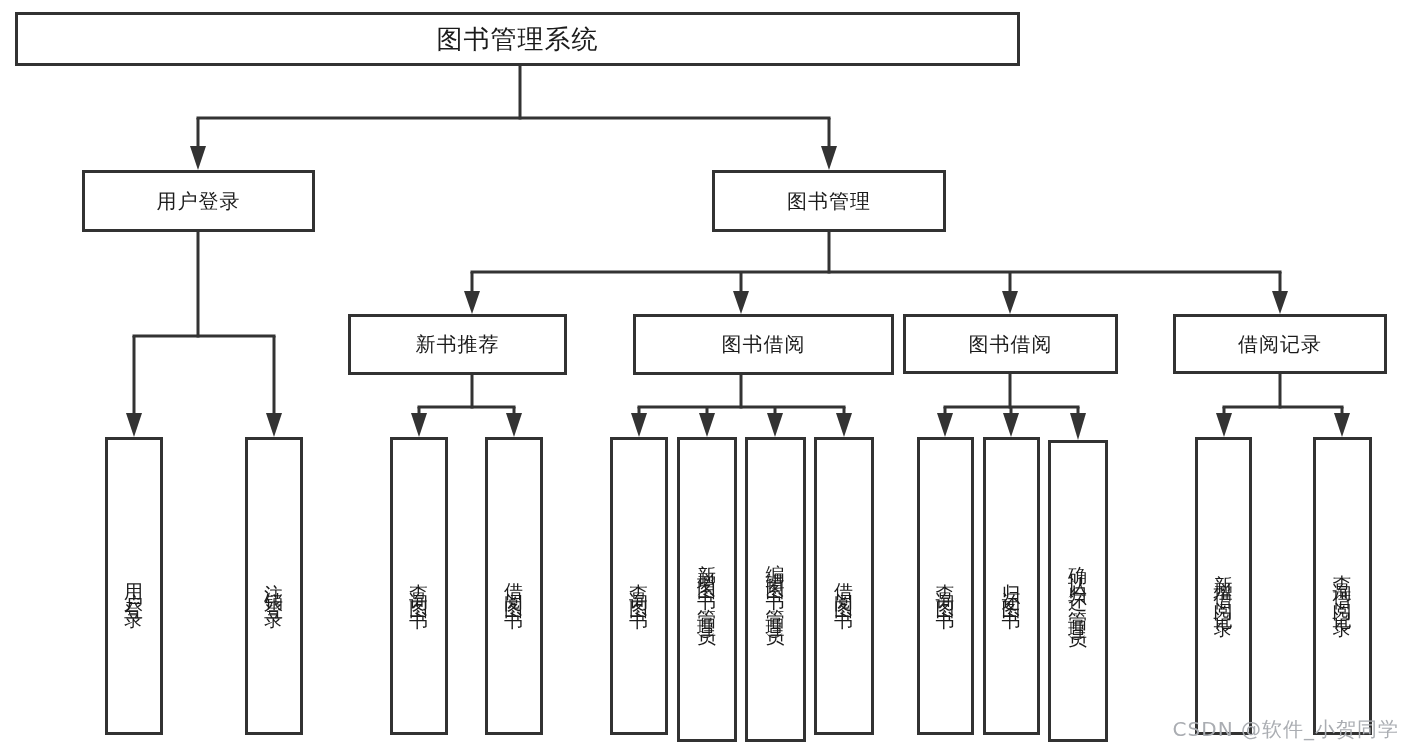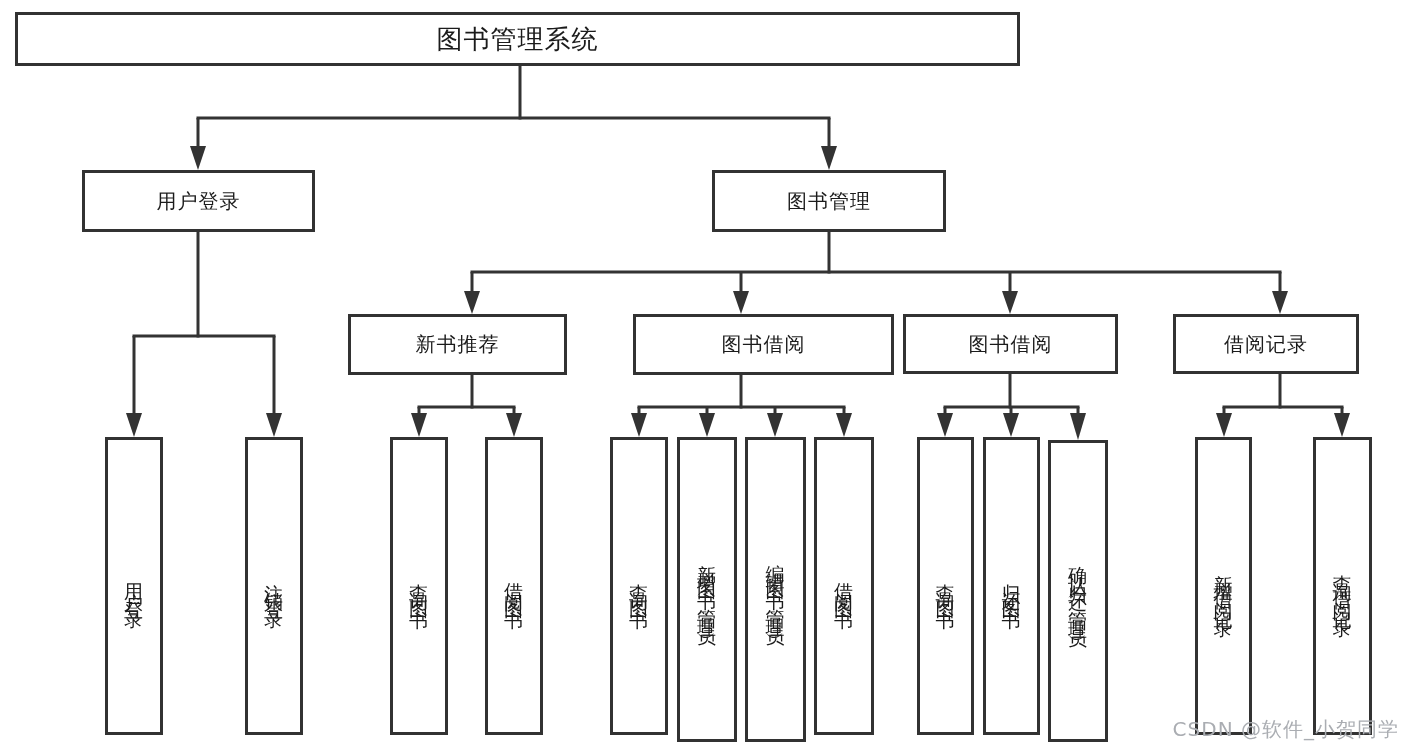--- a/index.html
+++ b/index.html
@@ -130,21 +130,21 @@
 
   <div class="hbox" style="left:348px;top:314px;width:219px;height:61px;">
     <span>新书推荐</span>
   </div>
   <div class="hbox" style="left:633px;top:314px;width:261px;height:61px;">
     <span>图书借阅</span>
   </div>
   <div class="hbox" style="left:903px;top:314px;width:215px;height:60px;">
     <span>图书借阅</span>
   </div>
-  <div class="hbox" style="left:1173px;top:314px;width:186px;height:60px;">
+  <div class="hbox" style="left:1173px;top:314px;width:214px;height:60px;">
     <span>借阅记录</span>
   </div>
 
   <div class="vbox" style="left:105px;top:437px;width:58px;height:298px;">
     <span class="vlabel">用户登录</span>
   </div>
   <div class="vbox" style="left:245px;top:437px;width:58px;height:298px;">
     <span class="vlabel">注销登录</span>
   </div>
 

